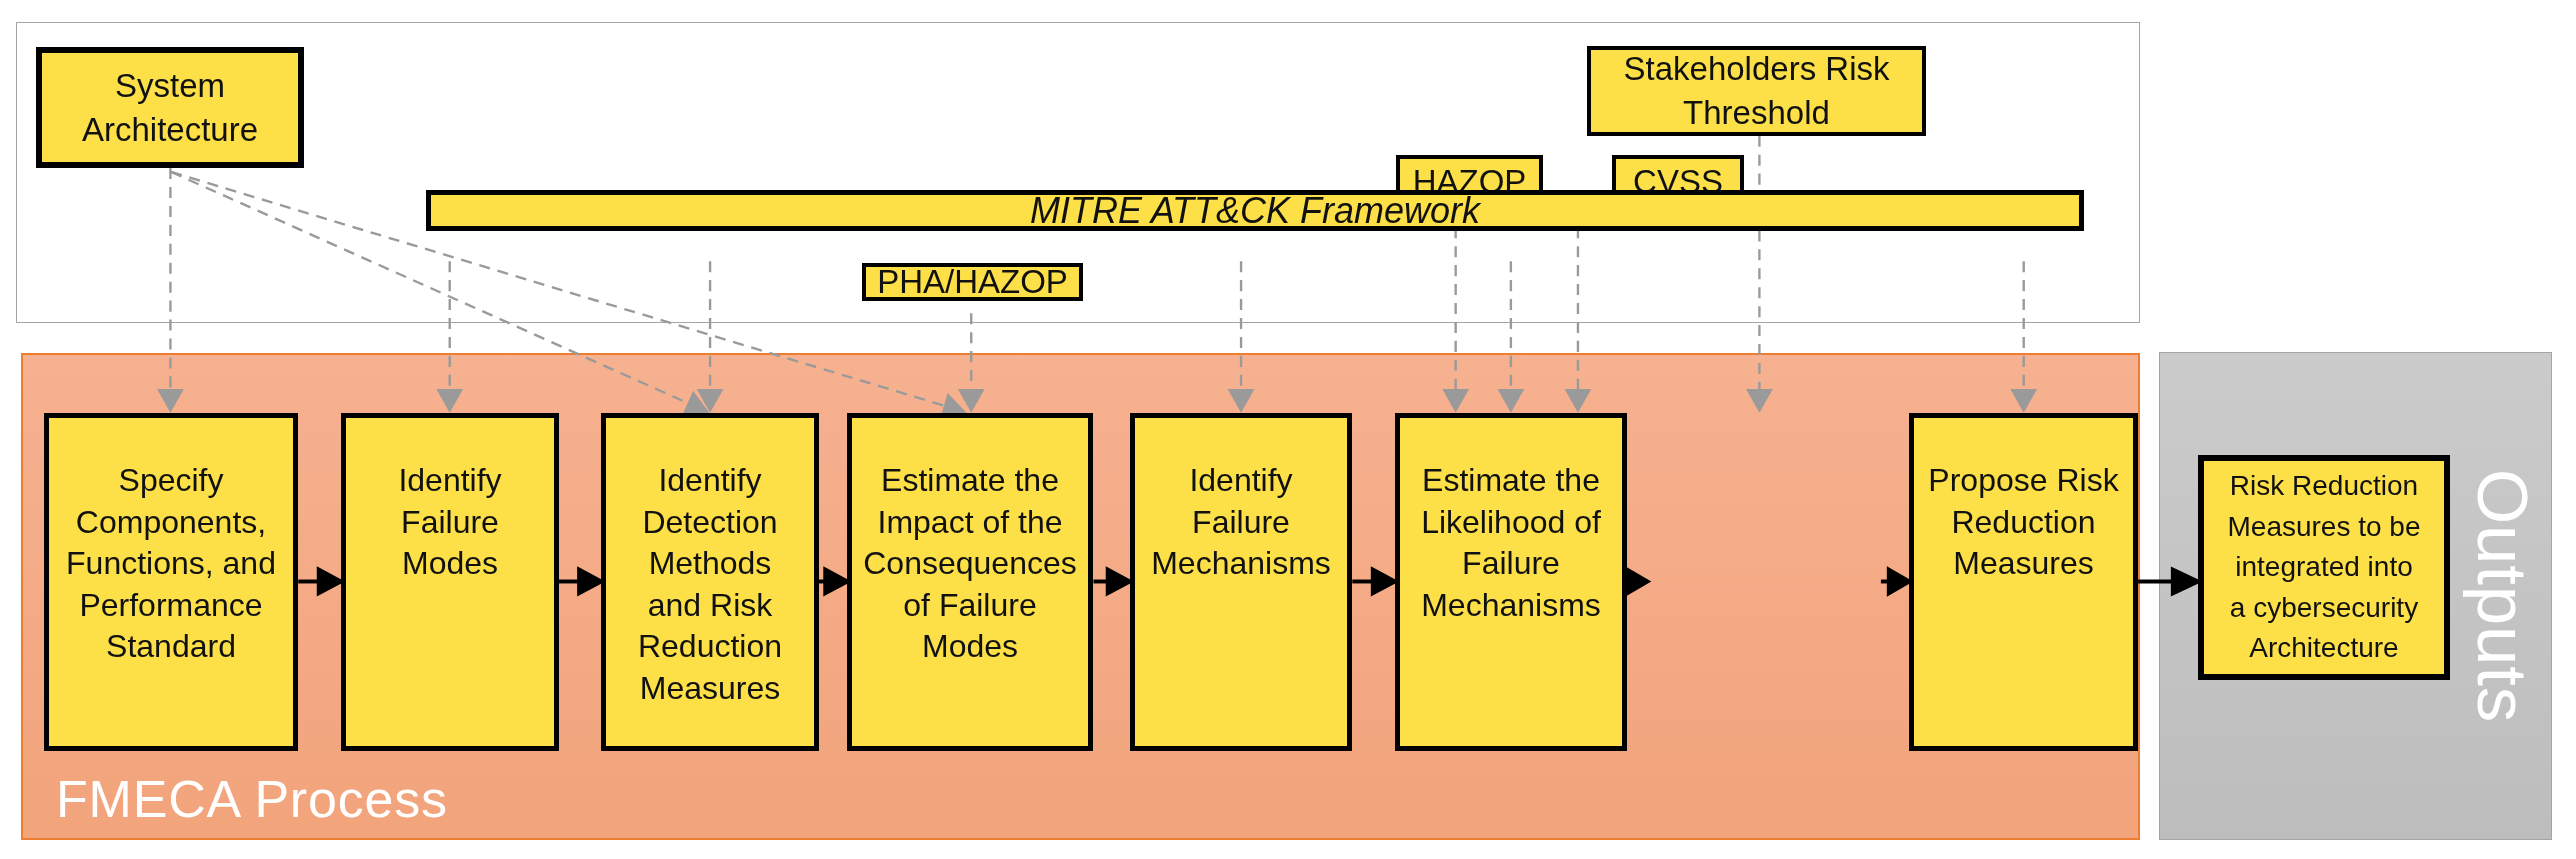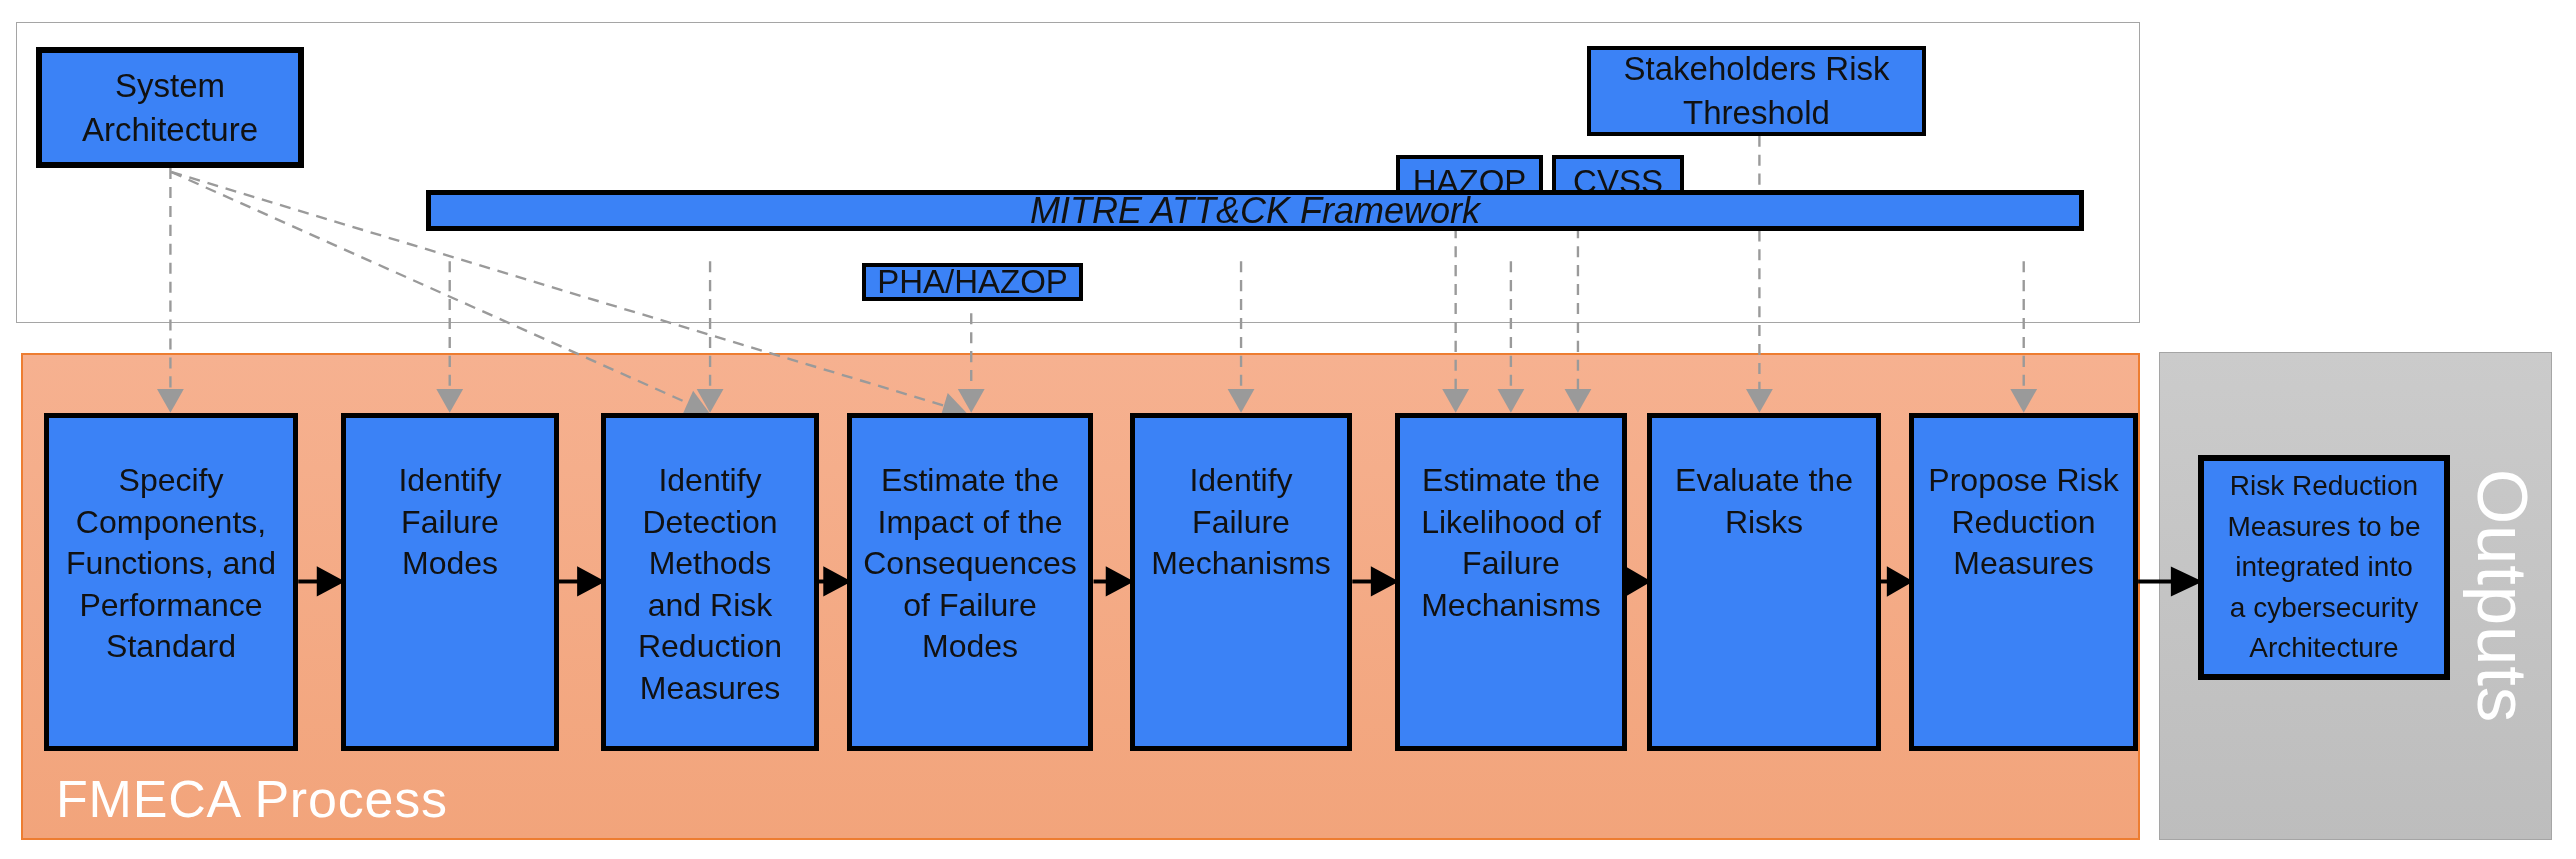--- a/index.html
+++ b/index.html
@@ -19,21 +19,21 @@
      border:1.6px solid #a5a5a5;z-index:0;}
 
   .band-title{position:absolute;color:#ffffff;font-size:71px;line-height:1;
      letter-spacing:0.8px;white-space:nowrap;}
   #inputs-title{left:0;right:0;top:25px;text-align:center;}
   #fmeca-title{left:33px;bottom:12.6px;font-size:52px;}
   #outputs-title{right:12.6px;top:50%;transform:translateY(-50%);
      writing-mode:vertical-rl;font-size:71px;}
 
   
-  .wbox{position:absolute;box-sizing:border-box;background:#3b82f6;
+  .wbox{position:absolute;box-sizing:border-box;background:#fde047;
      border:5.5px solid #000000;color:#111111;z-index:2;
      display:flex;align-items:center;justify-content:center;
      text-align:center;white-space:pre-line;}
   .inbox{font-size:33px;line-height:1.32;}
   #mitre-box{font-size:36px;}
   .step{display:block;padding-top:42px;font-size:32px;line-height:1.3;}
   #output-box{font-size:28px;line-height:1.45;border-width:6.3px;}
   #sysarch-box{border-width:6.3px;}
 
   
@@ -107,21 +107,21 @@
   </svg>
 
   <div class="wbox inbox" id="sysarch-box" style="left:36px;top:47px;width:268px;height:121px;">System
 Architecture</div>
 
   <div class="wbox inbox" style="left:1587px;top:46px;width:339px;height:90px;border-width:4.7px;">Stakeholders Risk
 Threshold</div>
 
   <div class="wbox inbox" style="left:1396px;top:155px;width:147px;height:54px;border-width:4.7px;">HAZOP</div>
 
-  <div class="wbox inbox" style="left:1552px;top:155px;width:132px;height:54px;border-width:4.7px;">CVSS</div>
+  <div class="wbox inbox" style="left:1612px;top:155px;width:132px;height:54px;border-width:4.7px;">CVSS</div>
 
   <div class="wbox inbox" id="mitre-box" style="left:426px;top:190px;width:1658px;height:41px;font-style:italic;">MITRE ATT&amp;CK Framework</div>
 
   <div class="wbox inbox" style="left:862px;top:263px;width:221px;height:38px;border-width:4.7px;">PHA/HAZOP</div>
 
   <div class="wbox step" style="left:44px;top:413px;width:254px;height:338px;">Specify
 Components,
 Functions, and
 Performance
 Standard</div>
@@ -139,22 +139,20 @@
 Consequences
 of Failure
 Modes</div>
   <div class="wbox step" style="left:1130px;top:413px;width:222px;height:338px;">Identify
 Failure
 Mechanisms</div>
   <div class="wbox step" style="left:1395px;top:413px;width:232px;height:338px;">Estimate the
 Likelihood of
 Failure
 Mechanisms</div>
-  <div class="wbox step" style="left:1647px;top:413px;width:234px;height:338px;">Evaluate the
-Risks</div>
   <div class="wbox step" style="left:1909px;top:413px;width:229px;height:338px;">Propose Risk
 Reduction
 Measures</div>
 
   <div class="wbox" id="output-box" style="left:2198px;top:455px;width:252px;height:225px;">Risk Reduction
 Measures to be
 integrated into
 a cybersecurity
 Architecture</div>
 

